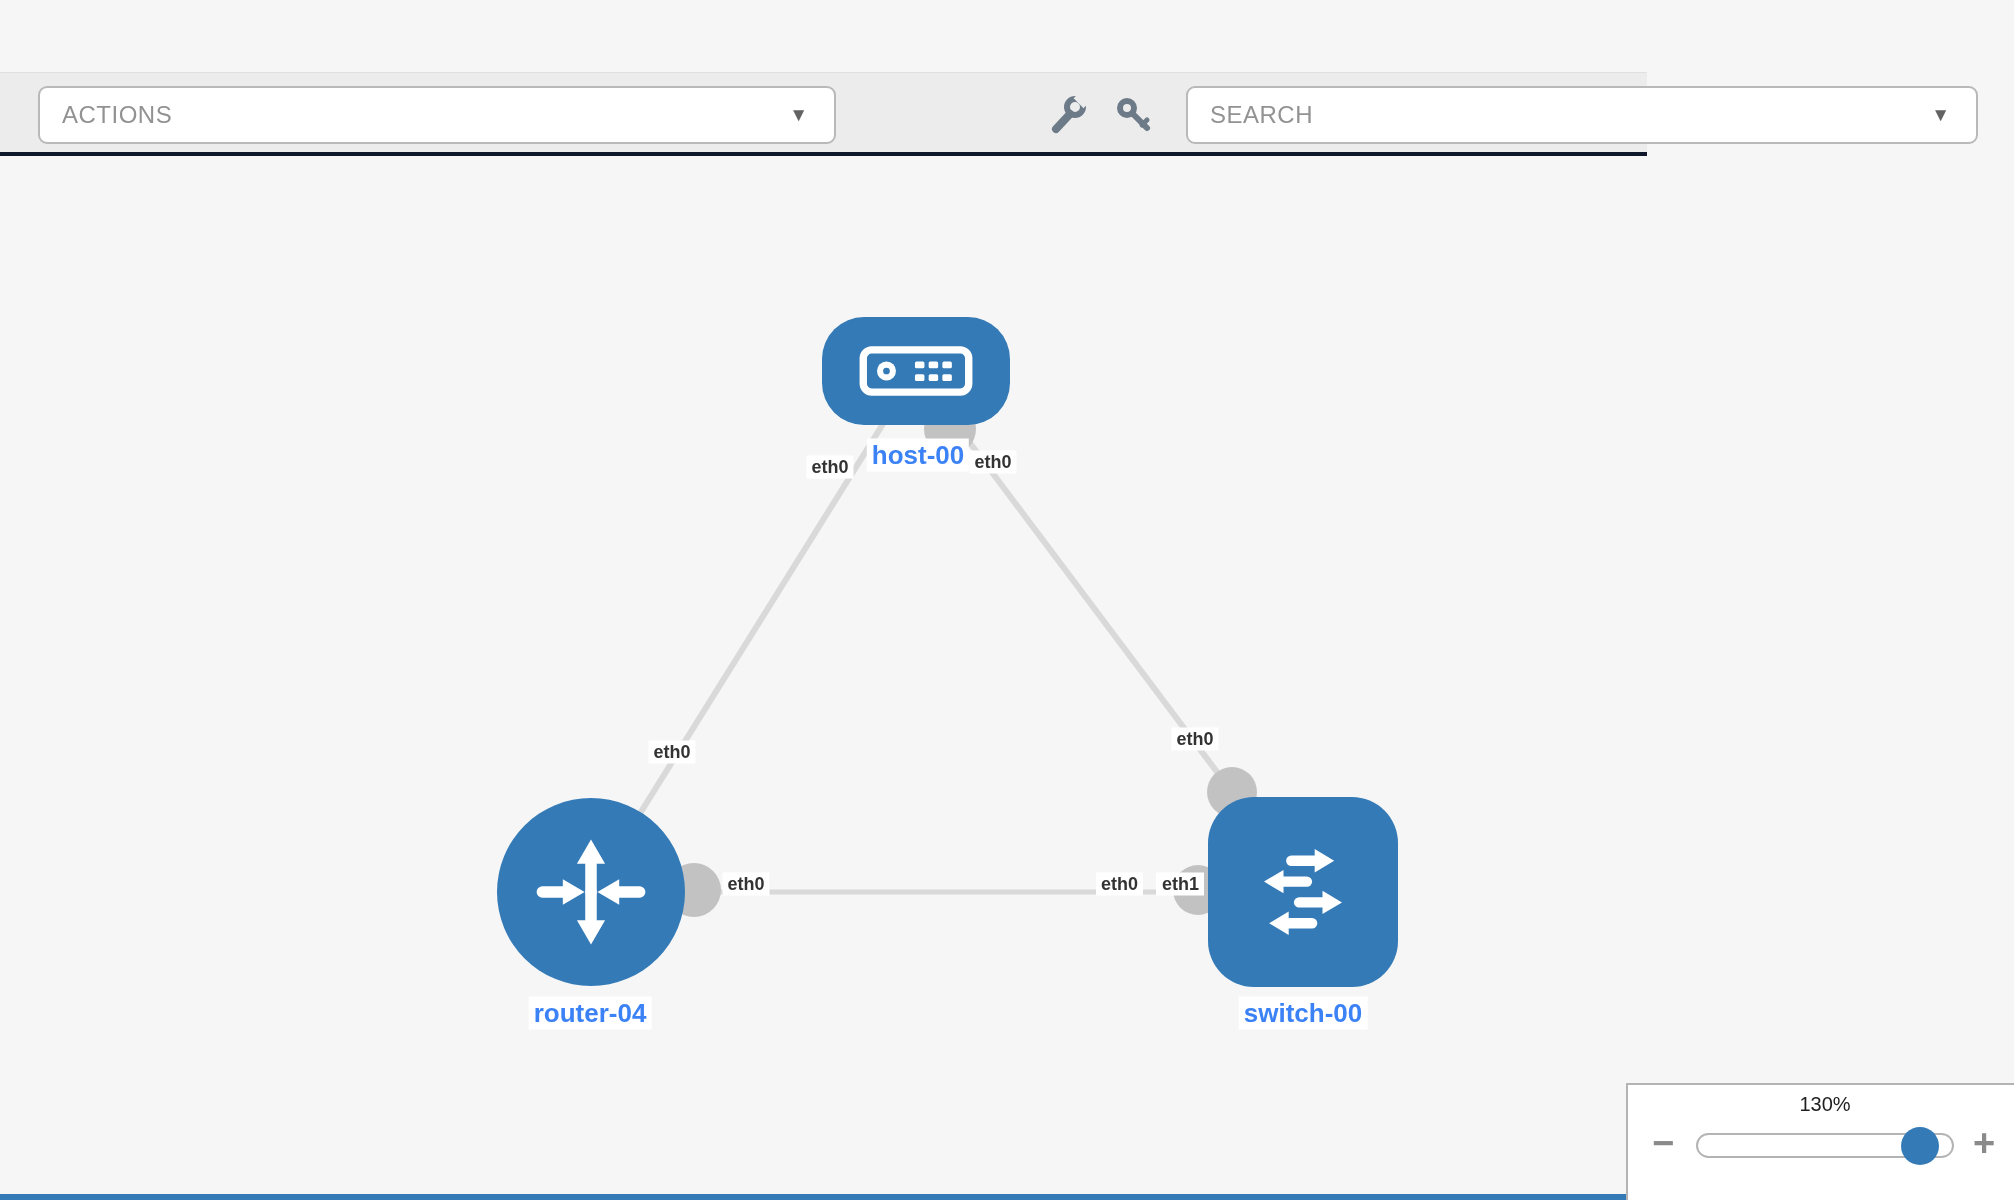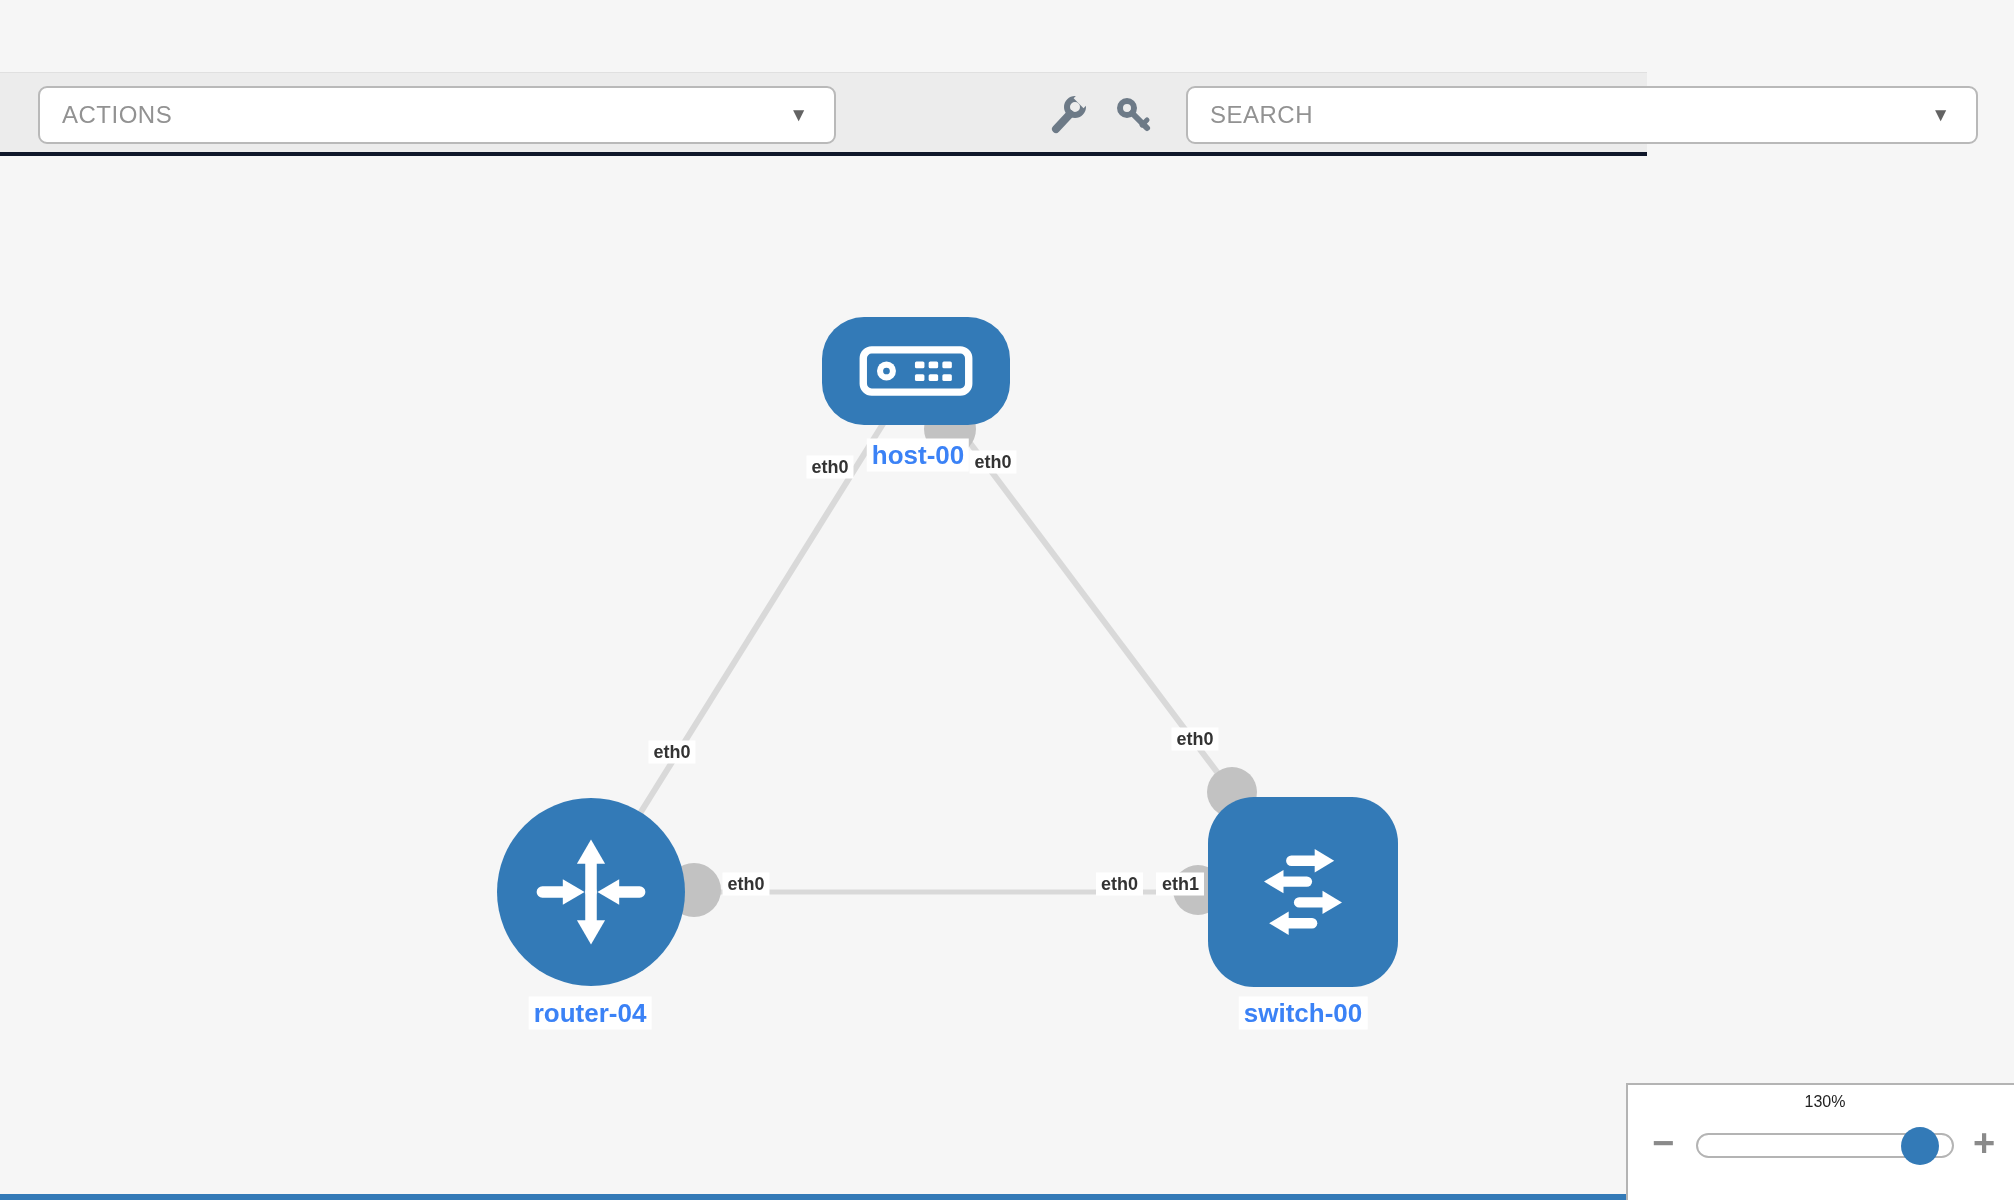--- a/index.html
+++ b/index.html
@@ -40,21 +40,21 @@
 
   .chip{position:absolute;z-index:3;background:#ffffff;padding:1px 5px;white-space:nowrap;font-weight:bold;}
   .node-label{font-size:26px;color:#3b82f6;transform:translate(-50%,-50%);}
   .if-label{font-size:18px;color:#333333;transform:translate(-50%,-50%);}
   .if-label-anch{font-size:18px;color:#333333;transform:translateY(-50%);}
 
   
   .zoom-panel{position:absolute;left:1626px;top:1083px;width:390px;height:119px;background:#ffffff;
               border:2px solid #b4b4b4;box-sizing:border-box;z-index:6;}
   .zoom-level{position:absolute;left:68px;top:8px;width:258px;text-align:center;
-              font-size:16px;color:#1f1f1f;}
+              font-size:20px;color:#1f1f1f;}
   .zoom-minus,.zoom-plus{position:absolute;top:50%;transform:translateY(-38%);
               font-size:38px;font-weight:bold;color:#8a8a8a;line-height:0;cursor:pointer;}
   .zoom-minus{left:24px;}
   .zoom-plus{left:345px;}
   .zoom-track{position:absolute;left:68px;top:48px;width:258px;height:25px;background:#ffffff;
               border:2px solid #b4b4b4;border-radius:13px;box-sizing:border-box;cursor:pointer;}
   .zoom-thumb{position:absolute;left:203px;top:-8px;width:38px;height:38px;border-radius:50%;
               background:#337ab7;cursor:grab;}
 
   .bottom-strip{position:absolute;left:0;bottom:0;width:1628px;height:6px;background:#337ab7;z-index:5;}

